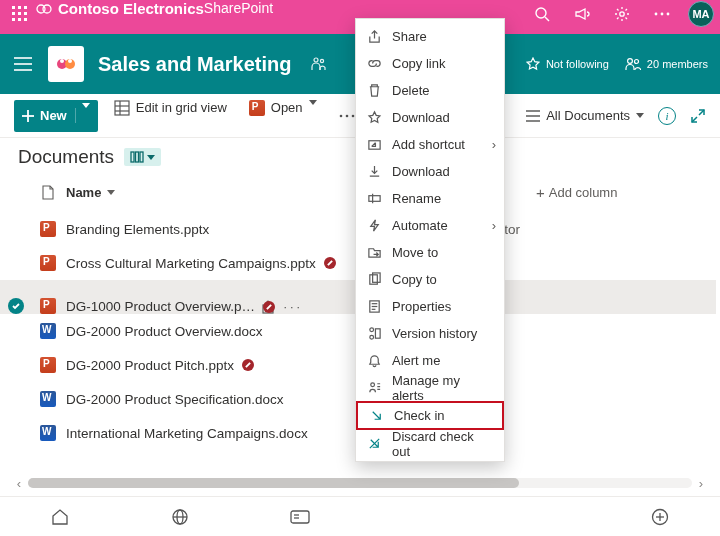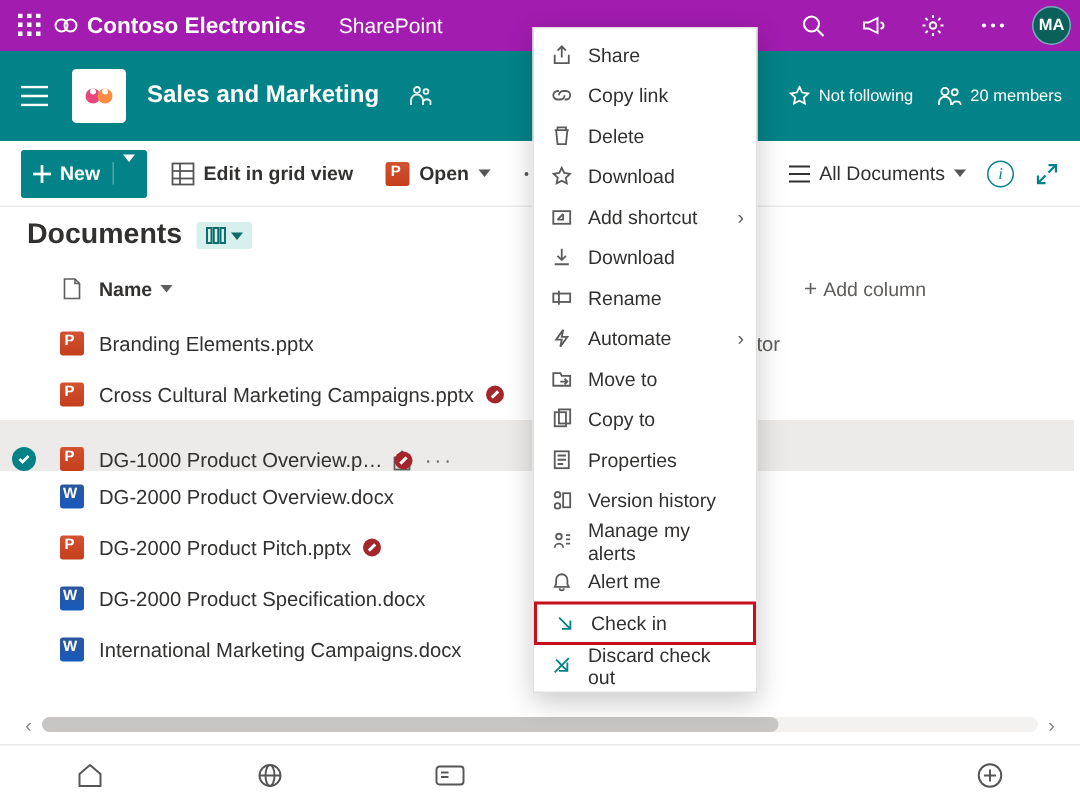--- a/index.html
+++ b/index.html
@@ -1,50 +1,50 @@
 <!DOCTYPE html>
 <html><head>
 <meta charset="utf-8">
 <style>
   * { box-sizing: border-box; margin: 0; padding: 0; }
   html, body { font-family: "Segoe UI", Arial, sans-serif; font-size: 13px; color: #323130; background: #fff; }
   .frame { width: 720px; height: 536px; position: relative; overflow: hidden; background:#fff; }
 
   
-  .suitebar { height: 34px; background: #a21caf; color:#fff; display:flex; align-items:center; padding:0 6px; }
+  .suitebar { height: 34px; background: #ec4899; color:#fff; display:flex; align-items:flex-start; padding:0 6px; }
   .waffle { width:28px; height:28px; display:flex; align-items:center; justify-content:center; cursor:pointer; }
   .brand { display:flex; align-items:center; font-weight:600; font-size:15px; gap:6px; margin-left:2px;}
   .brand-logo { width:16px; height:16px; }
-  .suite-app { margin-left:22px; font-size:14px; font-weight:400; }
+  .suite-app { font-size:14px; font-weight:400; }
   .suite-right { margin-left:auto; display:flex; align-items:center; gap:4px; }
   .suite-btn { width:36px; height:28px; display:flex; align-items:center; justify-content:center; cursor:pointer;}
   .avatar { width:26px; height:26px; border-radius:50%; background:#09615a; border:1px solid #7ab; display:flex; align-items:center; justify-content:center; font-size:11px; font-weight:600; margin-left:4px;}
 
   
   .hubhdr { height:60px; background:#038387; color:#fff; display:flex; align-items:center; padding:0 12px; gap:14px;}
   .hamburger { width:22px; display:flex; align-items:center; justify-content:center; cursor:pointer;}
   .sitelogo { width:36px; height:36px; background:#fff; border-radius:3px; display:flex; align-items:center; justify-content:center; }
-  .sitetitle { font-size:16px; font-weight:600; }
+  .sitetitle { font-size:20px; font-weight:600; }
   .teams-icon { margin-left:4px; opacity:.9;}
   .hub-right { margin-left:auto; display:flex; align-items:center; gap:16px; font-size:11px;}
   .hub-link { display:flex; align-items:center; gap:6px; cursor:pointer;}
 
   
   .cmdbar { height:44px; display:flex; align-items:center; padding:0 14px; gap:10px; border-bottom:1px solid #edebe9;}
   .new-btn { background:#038387; color:#fff; height:32px; border-radius:2px; display:flex; align-items:center; padding:0 8px; gap:6px; font-weight:600; cursor:pointer;}
   .new-btn .chev { border-left:1px solid rgba(255,255,255,.3); padding-left:6px; margin-left:2px;}
-  .cmd-item { display:flex; align-items:center; gap:6px; height:32px; padding:0 6px; cursor:pointer; color:#323130;font-weight:bold;}
+  .cmd-item { display:flex; gap:6px; height:32px; padding:0 6px; cursor:pointer; color:#323130;}
   .overflow-dots { cursor:pointer; padding:0 6px;}
   .cmdbar-right { margin-left:auto; display:flex; align-items:center; gap:14px; }
   .view-switch { display:flex; align-items:center; gap:6px; cursor:pointer;}
   .icon-circle-i { width:18px; height:18px; border:1.4px solid #038387; border-radius:50%; display:flex; align-items:center; justify-content:center; color:#038387; font-size:11px; font-family:Georgia,serif; font-style:italic;}
 
   
   .libtitle { display:flex; align-items:center; gap:10px; padding:8px 18px 4px;}
-  .libtitle h1 { font-size:19px; font-weight:700; color:#323130;}
+  .libtitle h1 { font-size:19px; font-weight:400; color:#323130;}
   .viewchip { background:#d7f0ed; padding:2px 6px; border-radius:2px; display:flex; align-items:center;}
 
   
   .grid { padding:0 4px 0 0; }
   .colhdr { display:flex; align-items:center; height:40px; padding:0 12px 0 30px; color:#605e5c; font-size:13px;}
   .col-file { width:36px; display:flex; justify-content:center;}
   .col-name { flex:0 0 340px; display:flex; align-items:center; gap:6px; font-weight:600; color:#323130;}
   .col-mod  { flex:0 0 130px; display:flex; align-items:center; gap:4px;}
   .col-add  { flex:1; display:flex; align-items:center; gap:4px; color:#605e5c;}
   .row { display:flex; align-items:center; height:34px; padding:0 12px 0 30px; position:relative; font-size:13.5px;}
@@ -462,35 +462,35 @@
             <circle cx="5" cy="4" r="2"></circle>
             <rect x="9" y="3" width="5" height="10"></rect>
             <circle cx="5" cy="12" r="2"></circle>
           </svg>
         </span>
         <span>Version history</span>
       </div>
       <div class="ctx-item">
         <span class="ctx-icon">
           <svg width="15" height="15" viewBox="0 0 16 16" fill="none" stroke="#5b5b5b" stroke-width="1.3">
+            <path d="M8 3a4 4 0 0 0-4 4v3l-1 2h10l-1-2V7a4 4 0 0 0-4-4z"></path>
+            <path d="M6.5 13a1.5 1.5 0 0 0 3 0"></path>
+          </svg>
+        </span>
+        <span>Alert me</span>
+      </div>
+      <div class="ctx-item">
+        <span class="ctx-icon">
+          <svg width="15" height="15" viewBox="0 0 16 16" fill="none" stroke="#5b5b5b" stroke-width="1.3">
             <circle cx="6" cy="5" r="2"></circle>
             <path d="M3 13a3 3 0 0 1 6 0"></path>
             <path d="M11 4h3M11 7h3M11 10h3"></path>
           </svg>
         </span>
         <span>Manage my alerts</span>
-      </div>
-      <div class="ctx-item">
-        <span class="ctx-icon">
-          <svg width="15" height="15" viewBox="0 0 16 16" fill="none" stroke="#5b5b5b" stroke-width="1.3">
-            <path d="M8 3a4 4 0 0 0-4 4v3l-1 2h10l-1-2V7a4 4 0 0 0-4-4z"></path>
-            <path d="M6.5 13a1.5 1.5 0 0 0 3 0"></path>
-          </svg>
-        </span>
-        <span>Alert me</span>
       </div>
       <div class="ctx-item highlight">
         <span class="ctx-icon teal">
           <svg width="15" height="15" viewBox="0 0 16 16" fill="none" stroke="#038387" stroke-width="1.3">
             <path d="M4 4l8 8M12 6v6H6"></path>
           </svg>
         </span>
         <span>Check in</span>
       </div>
       <div class="ctx-item">

